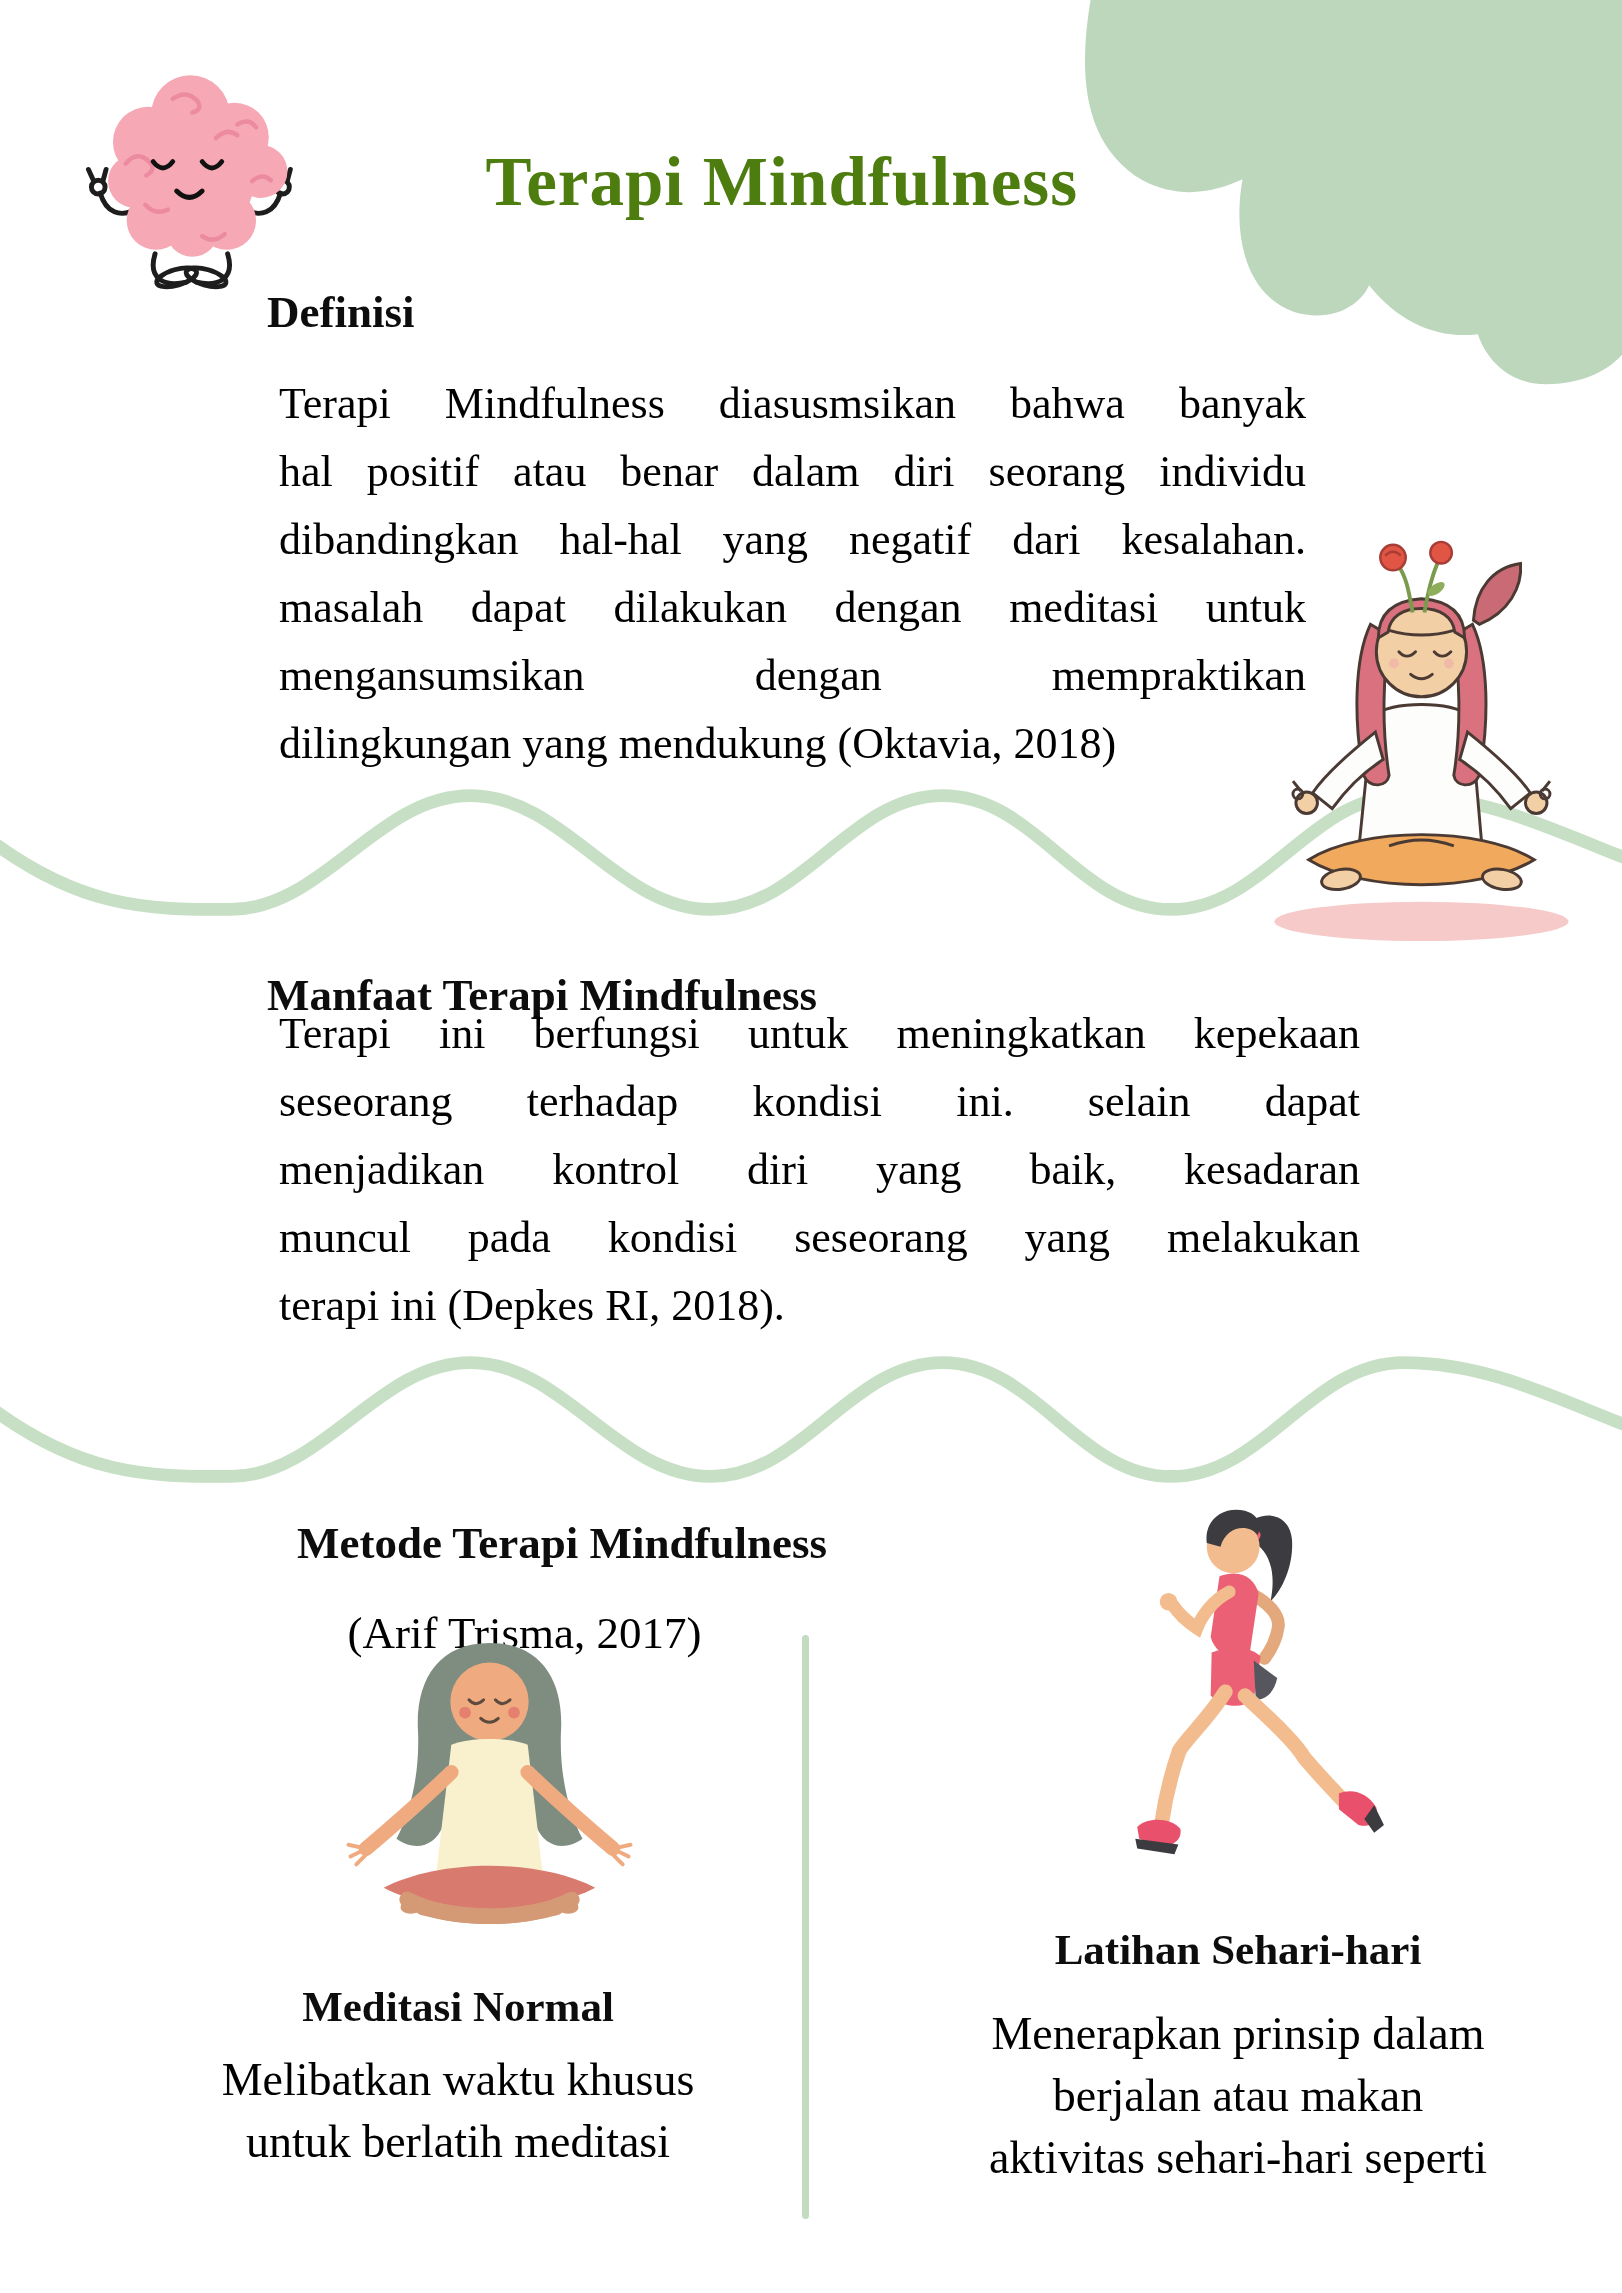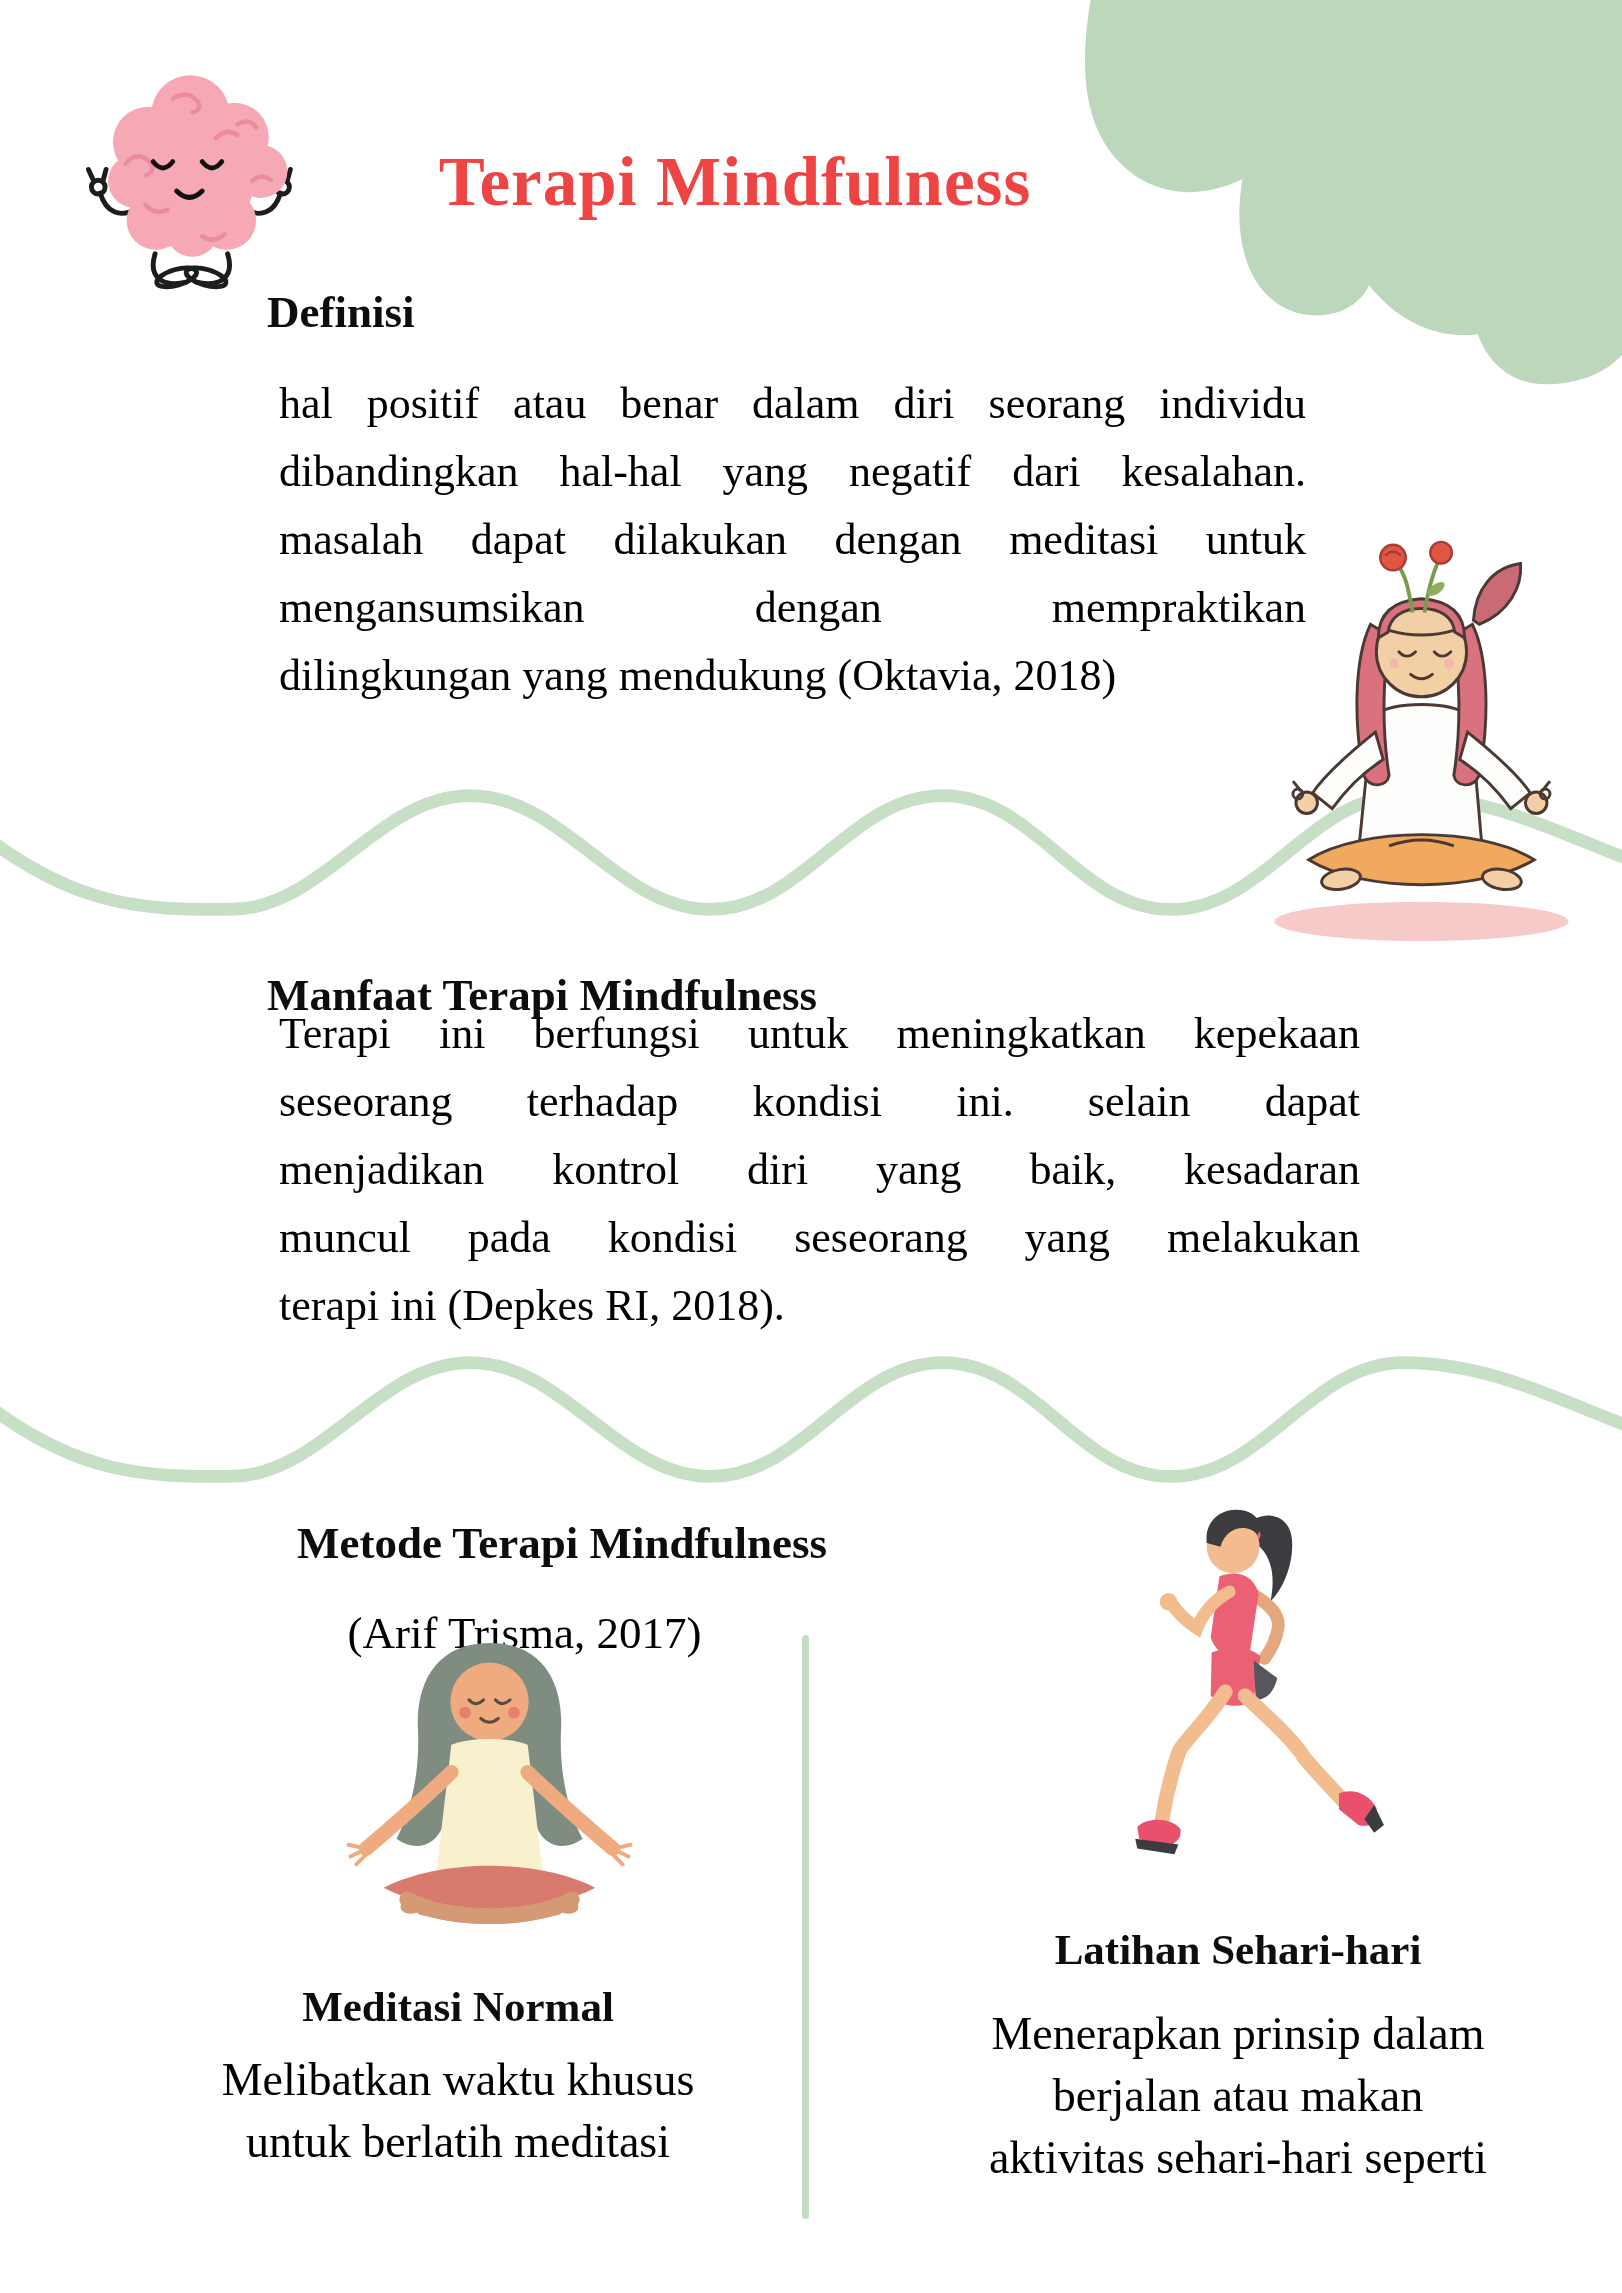--- a/index.html
+++ b/index.html
@@ -1,20 +1,20 @@
 <!DOCTYPE html>
 <html><head>
 <meta charset="utf-8">
 <style>
   html,body{margin:0;padding:0;background:#ffffff;}
   .page{position:relative;width:1622px;height:2294px;background:#ffffff;overflow:hidden;
         font-family:"Liberation Serif", serif;color:#000;}
   .abs{position:absolute;}
-  .title{left:392px;top:143px;width:686px;text-align:center;font-size:69px;font-weight:bold;
-         color:#ef4444;letter-spacing:1px;}
+  .title{left:392px;top:143px;width:686px;text-align:right;font-size:69px;font-weight:bold;
+         color:#4d7c0f;letter-spacing:1px;}
   .h2{font-size:45px;font-weight:bold;color:#0d0d0d;}
   #definisi-h{left:267px;top:286px;}
   #manfaat-h{left:267px;top:925px;margin-top:44px;}
   #metode-h{left:253px;top:1517px;margin-left:44px;}
   .para{font-size:44px;line-height:68px;}
   #def-p{left:279px;top:370px;width:1027px;}
   #man-p{left:279px;top:1000px;width:1081px;}
   .jline{text-align:justify;text-align-last:justify;}
   .jline.last{text-align-last:left;}
   .cline{text-align:center;}
@@ -100,20 +100,21 @@
       <path d="M 104 120 q 10 13 20 0"></path>
       <path d="M 154 120 q 10 13 20 0"></path>
       <path d="M 128 150 q 13 13 26 0"></path>
     </g>
   </svg>
 
   <div class="abs title">Terapi Mindfulness</div>
 
   <div class="abs h2" id="definisi-h">Definisi</div>
   <div class="abs para" id="def-p">
+      <div class="jline">Terapi Mindfulness diasusmsikan bahwa banyak</div>
       <div class="jline">hal positif atau benar dalam diri seorang individu</div>
       <div class="jline">dibandingkan hal-hal yang negatif dari kesalahan.</div>
       <div class="jline">masalah dapat dilakukan dengan meditasi untuk</div>
       <div class="jline">mengansumsikan dengan mempraktikan</div>
       <div class="jline last">dilingkungan  yang mendukung (Oktavia, 2018)</div>
     </div>
 
   <svg id="def-illustration" class="abs" viewBox="0 0 365 420" aria-hidden="true">
     <ellipse cx="185" cy="395" rx="150" ry="20" fill="#f7caca"></ellipse>
     <g stroke="#4a3a33" stroke-width="3">

